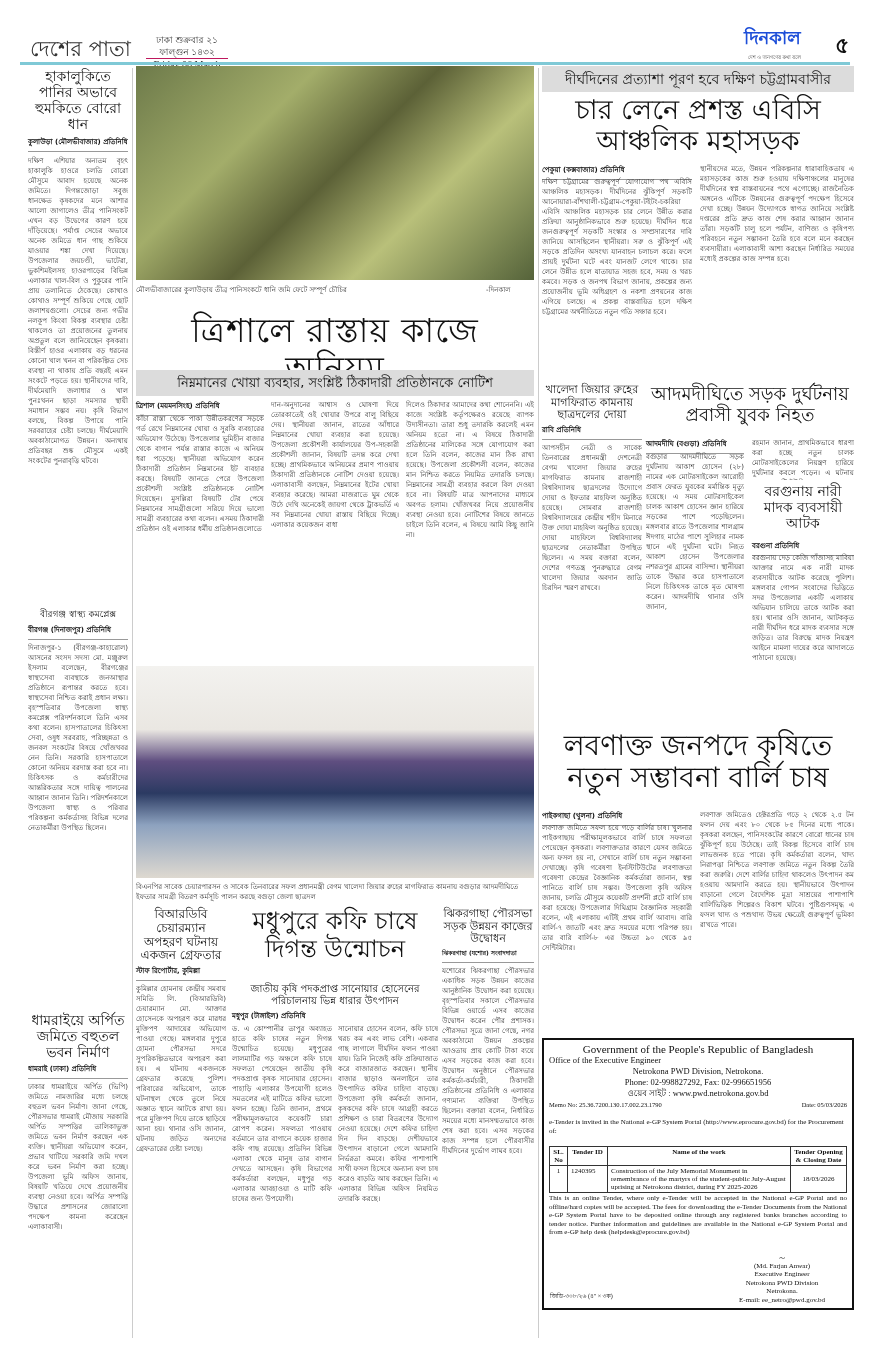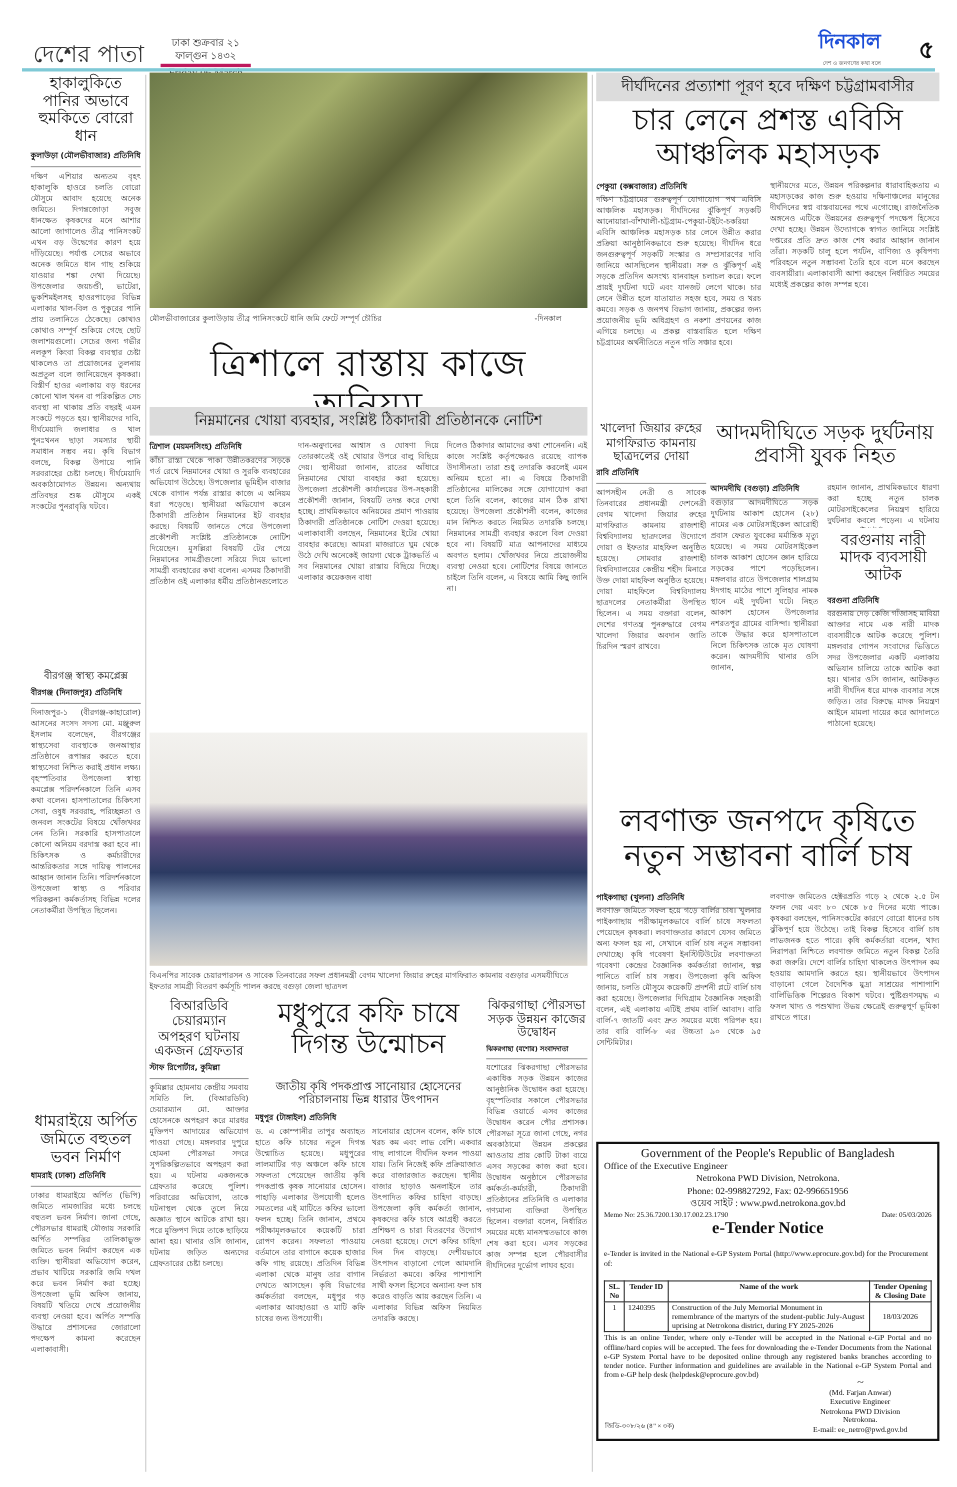--- a/index.html
+++ b/index.html
@@ -1,20 +1,20 @@
 <!DOCTYPE html>
 <html><head>
 <meta charset="utf-8">
 <style>
 *{box-sizing:border-box;margin:0;padding:0}
 body{width:870px;height:1352px;background:#fff;font-family:"DejaVu Sans",sans-serif;color:#111;position:relative;overflow:hidden}
 .abs{position:absolute}
 .hdr-section{left:30px;top:33px;font-size:21px;color:#333;font-family:"DejaVu Serif",serif}
 .hdr-date{left:146px;top:34px;font-size:9px;color:#333;text-align:center;width:82px;line-height:12px}
-.hdr-date .l1{border-bottom:3px solid #be185d}
+.hdr-date .l1{border-bottom:1px solid #be185d}
 .hdr-date .l2{font-family:"Liberation Serif",serif;font-size:10px}
 .hdr-logo{left:744px;top:24px;font-size:18px;font-weight:bold;color:#1d4ed8;font-family:"DejaVu Serif",serif}
 .hdr-tag{left:748px;top:54px;font-size:5px;color:#444}
 .hdr-page{left:835px;top:28px;font-size:22px;font-weight:bold}
 .hdr-rule{left:20px;top:62px;width:830px;height:3px;background:#7fc9d6}
 .hl{font-weight:normal;text-align:center;line-height:1.15;font-family:"DejaVu Sans",sans-serif}
 .byline{font-size:8px;font-weight:bold;border-bottom:1px solid #999;padding-bottom:3px}
 .txt{font-size:7px;line-height:10px;color:#333;text-align:justify;overflow:hidden}
 .photo{background:linear-gradient(135deg,#6d7a4a,#a3ad6a 30%,#5c6137 50%,#b9c07a 70%,#55633a)}
 .photo2{background:linear-gradient(180deg,#f3f2ef 0%,#eae7e2 30%,#5f4e80 45%,#2b3a62 60%,#8da2bf 75%,#ded9d0 100%)}
@@ -65,21 +65,21 @@
 <div class="abs hl" style="left:136px;top:312px;width:398px;font-size:33px;letter-spacing:1px">ত্রিশালে রাস্তায় কাজে অনিয়ম</div>
 <div class="abs grey-bar" style="left:136px;top:370px;width:398px;height:26px">
   <div class="hl" style="font-size:13px;line-height:26px">নিম্নমানের খোয়া ব্যবহার, সংশ্লিষ্ট ঠিকাদারী প্রতিষ্ঠানকে নোটিশ</div>
 </div>
 <div class="abs byline" style="left:136px;top:400px;width:128px;font-size:7px">ত্রিশাল (ময়মনসিংহ) প্রতিনিধি</div>
 <div class="abs txt" style="left:136px;top:414px;width:128px;height:218px">কাঁচা রাস্তা থেকে পাকা উন্নীতকরণের সড়কে গর্ত রেখে নিম্নমানের খোয়া ও সুরকি ব্যবহারের অভিযোগ উঠেছে। উপজেলার ভূমিহীন বাজার থেকে বাগান পর্যন্ত রাস্তার কাজে এ অনিয়ম ধরা পড়েছে। স্থানীয়রা অভিযোগ করেন ঠিকাদারী প্রতিষ্ঠান নিম্নমানের ইট ব্যবহার করছে। বিষয়টি জানতে পেরে উপজেলা প্রকৌশলী সংশ্লিষ্ট প্রতিষ্ঠানকে নোটিশ দিয়েছেন। মুসল্লিরা বিষয়টি টের পেয়ে নিম্নমানের সামগ্রীগুলো সরিয়ে দিয়ে ভালো সামগ্রী ব্যবহারের কথা বলেন। এসময় ঠিকাদারী প্রতিষ্ঠান ওই এলাকার ধর্মীয় প্রতিষ্ঠানগুলোতে</div>
 <div class="abs txt" style="left:271px;top:400px;width:128px;height:232px">দান-অনুদানের আশ্বাস ও ঘোষণা দিয়ে তোরকাতেই ওই খোয়ার উপরে বালু বিছিয়ে দেয়। স্থানীয়রা জানান, রাতের আঁধারে নিম্নমানের খোয়া ব্যবহার করা হয়েছে। উপজেলা প্রকৌশলী কার্যালয়ের উপ-সহকারী প্রকৌশলী জানান, বিষয়টি তদন্ত করে দেখা হচ্ছে। প্রাথমিকভাবে অনিয়মের প্রমাণ পাওয়ায় ঠিকাদারী প্রতিষ্ঠানকে নোটিশ দেওয়া হয়েছে। এলাকাবাসী বলছেন, নিম্নমানের ইটের খোয়া ব্যবহার করেছে। আমরা মাজরাতে ঘুম থেকে উঠে দেখি অনেকেই জায়গা থেকে ট্রাকভর্তি এ সব নিম্নমানের খোয়া রাস্তায় বিছিয়ে দিচ্ছে। এলাকার কয়েকজন বাধা</div>
 <div class="abs txt" style="left:406px;top:400px;width:128px;height:232px">দিলেও ঠিকাদার আমাদের কথা শোনেননি। এই কাজে সংশ্লিষ্ট কর্তৃপক্ষেরও রয়েছে ব্যাপক উদাসীনতা। তারা শুধু তদারকি করলেই এমন অনিয়ম হতো না। এ বিষয়ে ঠিকাদারী প্রতিষ্ঠানের মালিকের সঙ্গে যোগাযোগ করা হলে তিনি বলেন, কাজের মান ঠিক রাখা হয়েছে। উপজেলা প্রকৌশলী বলেন, কাজের মান নিশ্চিত করতে নিয়মিত তদারকি চলছে। নিম্নমানের সামগ্রী ব্যবহার করলে বিল দেওয়া হবে না। বিষয়টি মাত্র আপনাদের মাধ্যমে অবগত হলাম। খোঁজখবর নিয়ে প্রয়োজনীয় ব্যবস্থা নেওয়া হবে। নোটিশের বিষয়ে জানতে চাইলে তিনি বলেন, এ বিষয়ে আমি কিছু জানি না।</div>
 
 <div class="abs photo2" style="left:136px;top:666px;width:398px;height:212px"></div>
-<div class="abs cap" style="left:136px;top:882px;width:398px;line-height:10px">বিএনপির সাবেক চেয়ারপারসন ও সাবেক তিনবারের সফল প্রধানমন্ত্রী বেগম খালেদা জিয়ার রুহের মাগফিরাত কামনায় বগুড়ার এসমযীঘিতে ইফতার সামগ্রী বিতরণ কর্মসূচি পালন করছে বগুড়া জেলা ছাত্রদল</div>
+<div class="abs cap" style="left:136px;top:882px;width:398px;line-height:10px">বিএনপির সাবেক চেয়ারপারসন ও সাবেক তিনবারের সফল প্রধানমন্ত্রী বেগম খালেদা জিয়ার রুহের মাগফিরাত কামনায় বগুড়ার আদমদীঘিতে ইফতার সামগ্রী বিতরণ কর্মসূচি পালন করছে বগুড়া জেলা ছাত্রদল</div>
 
 <div class="abs" style="left:136px;top:908px;width:90px">
   <div class="hl" style="font-size:12px">বিআরডিবি চেয়ারম্যান অপহরণ ঘটনায় একজন গ্রেফতার</div>
   <div class="byline" style="font-size:7px;margin-top:2px">স্টাফ রিপোর্টার, কুমিল্লা</div>
   <div class="txt" style="height:360px;margin-top:3px">কুমিল্লার হোমনায় কেন্দ্রীয় সমবায় সমিতি লি. (বিআরডিবি) চেয়ারম্যান মো. আক্তার হোসেনকে অপহরণ করে মারধর মুক্তিপণ আদায়ের অভিযোগ পাওয়া গেছে। মঙ্গলবার দুপুরে হোমনা পৌরসভা সদরে সুপরিকল্পিতভাবে অপহরণ করা হয়। এ ঘটনায় একজনকে গ্রেফতার করেছে পুলিশ। পরিবারের অভিযোগ, তাকে ঘটনাস্থল থেকে তুলে নিয়ে অজ্ঞাত স্থানে আটকে রাখা হয়। পরে মুক্তিপণ দিয়ে তাকে ছাড়িয়ে আনা হয়। থানার ওসি জানান, ঘটনায় জড়িত অন্যদের গ্রেফতারের চেষ্টা চলছে।</div>
 </div>
 
 <div class="abs" style="left:232px;top:908px;width:206px">
   <div class="hl" style="font-size:24px">মধুপুরে কফি চাষে দিগন্ত উন্মোচন</div>
   <div class="hl" style="font-size:10px;font-weight:normal;margin-top:20px">জাতীয় কৃষি পদকপ্রাপ্ত সানোয়ার হোসেনের পরিচালনায় ভিন্ন ধারার উৎপাদন</div>
@@ -127,21 +127,20 @@
 <div class="abs tender" style="left:542px;top:1038px;width:312px;height:272px;padding:3px 5px">
   <div style="text-align:center;font-weight:normal;font-size:11px">Government of the People's Republic of Bangladesh</div>
   <div style="text-align:left;font-size:8.5px;line-height:11px">Office of the Executive Engineer</div>
   <div style="text-align:center;font-size:8.5px;line-height:11px">Netrokona PWD Division, Netrokona.</div>
   <div style="text-align:center;font-size:8.5px;line-height:11px">Phone: 02-998827292, Fax: 02-996651956</div>
   <div style="text-align:center;font-size:8.5px;line-height:11px">ওয়েব সাইট : www.pwd.netrokona.gov.bd</div>
   <div style="display:flex;justify-content:space-between;font-size:6.5px;margin-top:2px">
     <span>Memo No: 25.36.7200.130.17.002.23.1790</span>
     <span>Date: 05/03/2026</span>
   </div>
-  <div style="text-align:center;font-weight:bold;font-size:15px;margin-top:1px">e-Tender Notice</div>
   <div style="font-size:7px;line-height:9px;margin:10px 0">e-Tender is invited in the National e-GP System Portal (http://www.eprocure.gov.bd) for the Procurement of:</div>
   <table>
     <tbody>
         <tr>
       <th style="width:18px">SL. No</th>
       <th style="width:40px">Tender ID</th>
       <th>Name of the work</th>
       <th style="width:56px">Tender Opening &amp; Closing Date</th>
     </tr>
     <tr>

